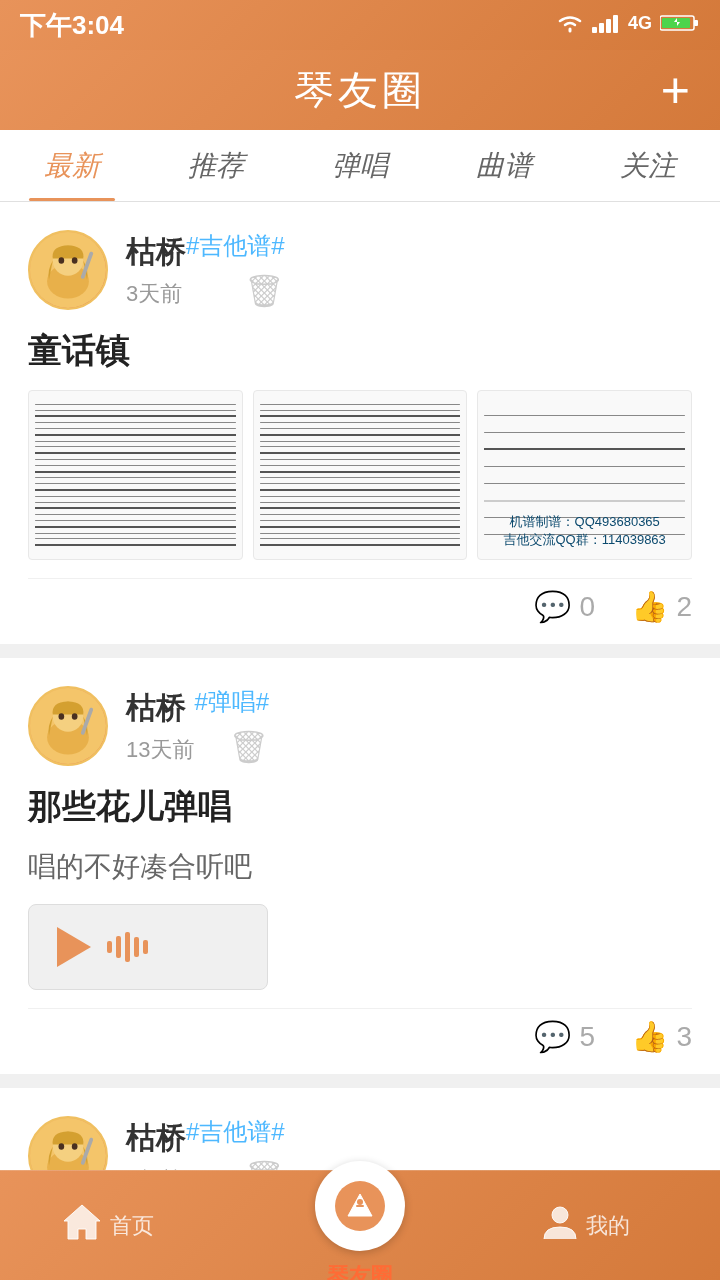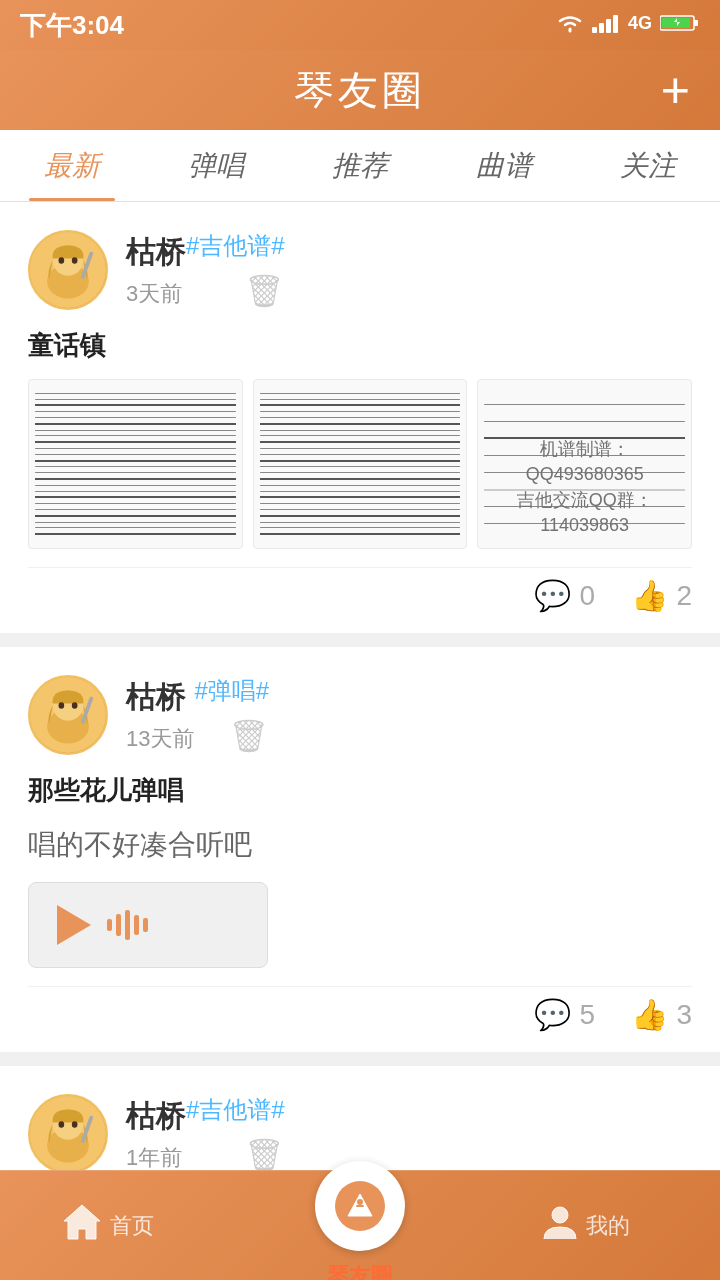--- a/index.html
+++ b/index.html
@@ -126,21 +126,21 @@
     .post-header-right {
       display: flex;
       flex-direction: column;
       align-items: flex-end;
       gap: 10px;
     }
     .post-tag { font-size: 24px; color: #4db8ff; font-weight: 500; }
     .post-delete { color: #ccc; font-size: 32px; }
 
     .post-title {
-      font-size: 26px;
+      font-size: 34px;
       font-weight: 600;
       color: #222;
       margin-bottom: 16px;
     }
     .post-text {
       font-size: 28px;
       color: #666;
       margin-bottom: 16px;
       line-height: 1.5;
     }
@@ -332,24 +332,24 @@
 <div class="header">
   <span class="header-title">琴友圈</span>
   <span class="header-add">+</span>
 </div>
 
 <div class="tab-bar">
   <div class="tab-item active">
     <span>最新</span>
   </div>
   <div class="tab-item">
+    <span>推荐</span>
+  </div>
+  <div class="tab-item">
     <span>弹唱</span>
-  </div>
-  <div class="tab-item">
-    <span>推荐</span>
   </div>
   <div class="tab-item">
     <span>曲谱</span>
   </div>
   <div class="tab-item">
     <span>关注</span>
   </div>
 </div>
 
 <div class="feed">
@@ -451,21 +451,21 @@
         <div class="sheet-lines">
           <div class="sheet-line"></div>
             <div class="sheet-line"></div>
           <div class="sheet-line-thick"></div>
             <div class="sheet-line"></div>
           <div class="sheet-line"></div>
           <div class="sheet-line-thick" style="background:#ccc;"></div>
           <div class="sheet-line"></div>
             <div class="sheet-line"></div>
         </div>
-        <div class="sheet-text-overlay" style="font-size:18px;color:#737373;">
+        <div class="sheet-text-overlay" style="font-size:13px;color:#0c4a6e;">
           <div>机谱制谱：QQ493680365</div>
           <div>吉他交流QQ群：114039863</div>
         </div>
       </div>
     </div>
 
     <div class="post-footer">
       <div class="post-action">
         <span class="action-icon">💬</span>
         <span class="action-count">0</span>

